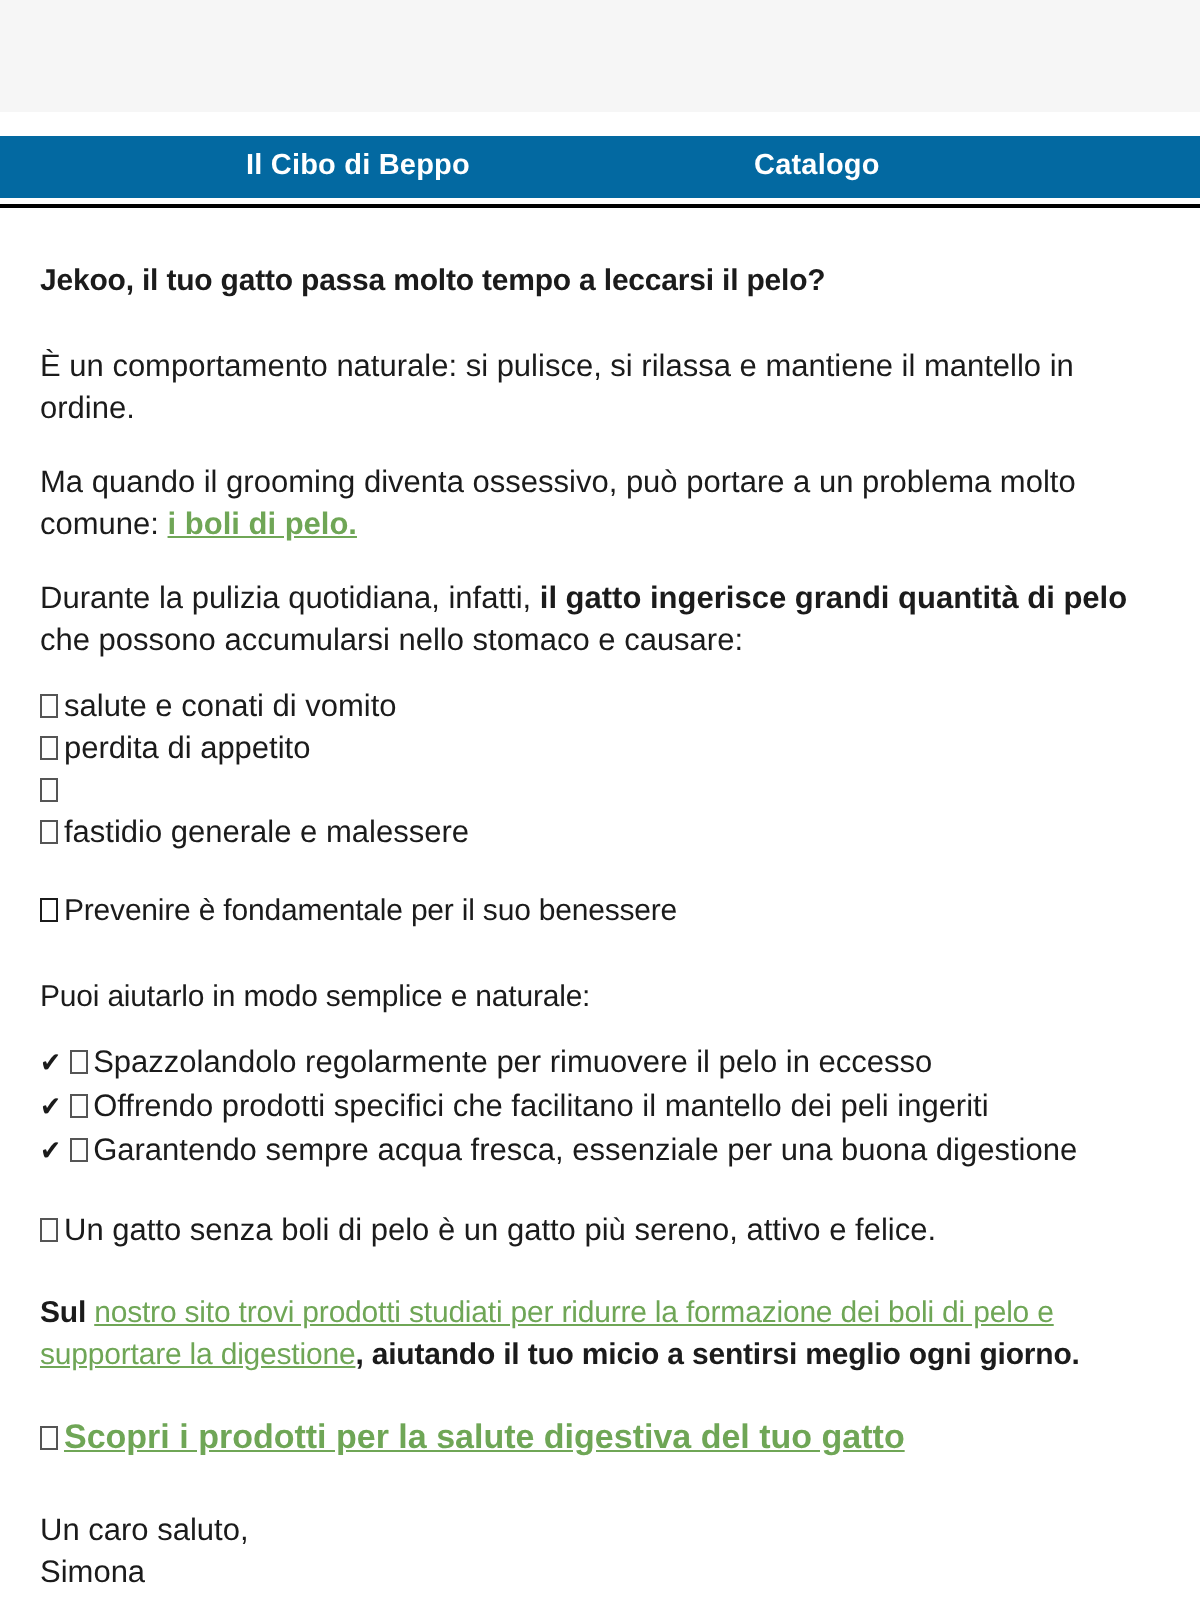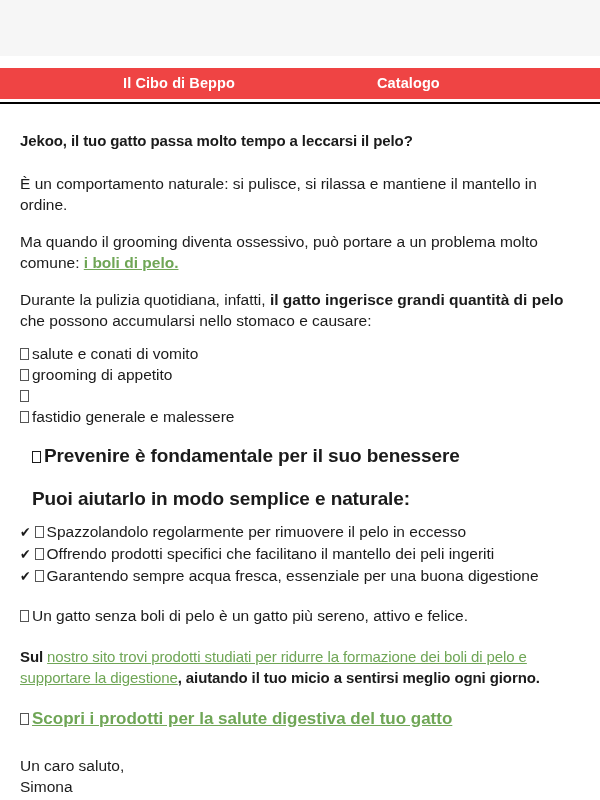--- a/index.html
+++ b/index.html
@@ -36,21 +36,21 @@
     height: 12px;
     background: #ffffff;
   }
 
   
   .brand-bar {
     position: absolute;
     top: 68px; left: 0;
     width: 600px;
     height: 31px;
-    background: #ef4444;
+    background: #0369a1;
   }
   .brand-bar .brand-title {
     position: absolute;
     left: 123px;
     top: 7px;
     color: #ffffff;
     font-size: 14.5px;
     font-weight: bold;
     letter-spacing: 0.1px;
     white-space: nowrap;
@@ -108,25 +108,24 @@
   .bullets {
     margin: 0 0 18px 0;
     font-family: "Liberation Sans Narrow", "Liberation Sans", sans-serif;
     font-stretch: condensed;
     font-size: 15.5px;
     line-height: 21px;
   }
   .bullets .row { white-space: nowrap; }
 
   .strong-line {
-    font-weight: bold;
-    font-size: 19px;
+    font-weight: normal;
+    font-size: 15px;
     margin-bottom: 22px;
     letter-spacing: -0.1px;
-    margin-left: 12px;
   }
 
   .checks {
     margin: 0 0 18px 0;
     font-family: "Liberation Sans Narrow", "Liberation Sans", sans-serif;
     font-stretch: condensed;
     font-size: 15.5px;
     line-height: 21px;
   }
   .checks .row { white-space: nowrap; }
@@ -204,21 +203,21 @@
       <span>Ma quando il grooming diventa ossessivo, può portare a un problema molto comune: </span><a class="green-link bold" href="#">i boli di pelo.</a>
     </p>
 
     <p class="tight">
       <span>Durante la pulizia quotidiana, infatti, </span><b>il gatto ingerisce grandi quantità di pelo</b><br>
       <span>che possono accumularsi nello stomaco e causare:</span>
     </p>
 
     <div class="bullets">
       <div class="row"><span class="tofu tofu-g"></span><span>salute e conati di vomito</span></div>
-      <div class="row"><span class="tofu tofu-g"></span><span>grooming di appetito</span></div>
+      <div class="row"><span class="tofu tofu-g"></span><span>perdita di appetito</span></div>
       <div class="row"><span class="tofu tofu-g"></span></div>
       <div class="row"><span class="tofu tofu-g"></span><span>fastidio generale e malessere</span></div>
     </div>
 
     <p class="strong-line"><span class="tofu tofu-b"></span><span>Prevenire è fondamentale per il suo benessere</span></p>
 
     <p class="strong-line" style="margin-bottom:12px;">Puoi aiutarlo in modo semplice e naturale:</p>
 
     <div class="checks">
       <div class="row"><span class="tick">✔</span><span class="tofu tofu-g" style="margin-left:4px;"></span><span>Spazzolandolo regolarmente per rimuovere il pelo in eccesso</span></div>

